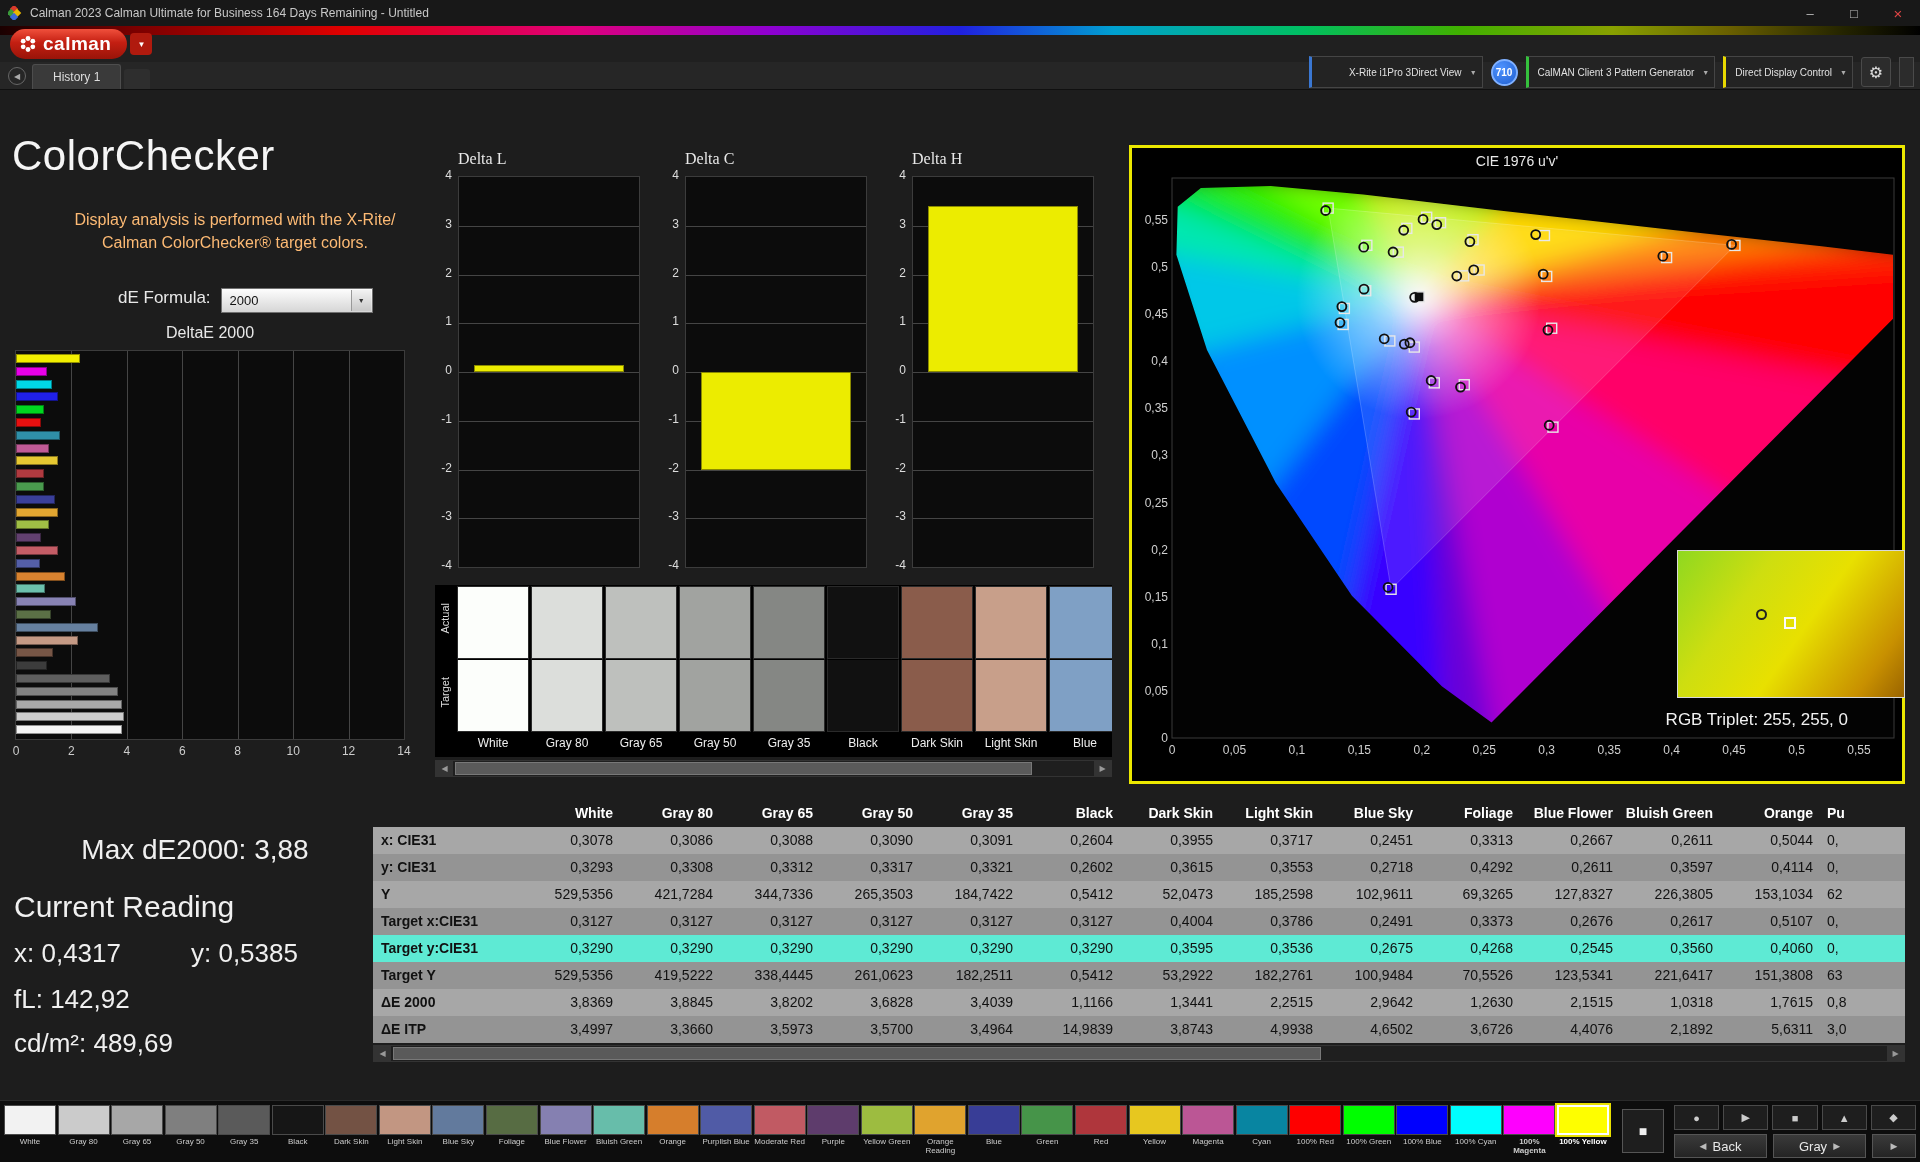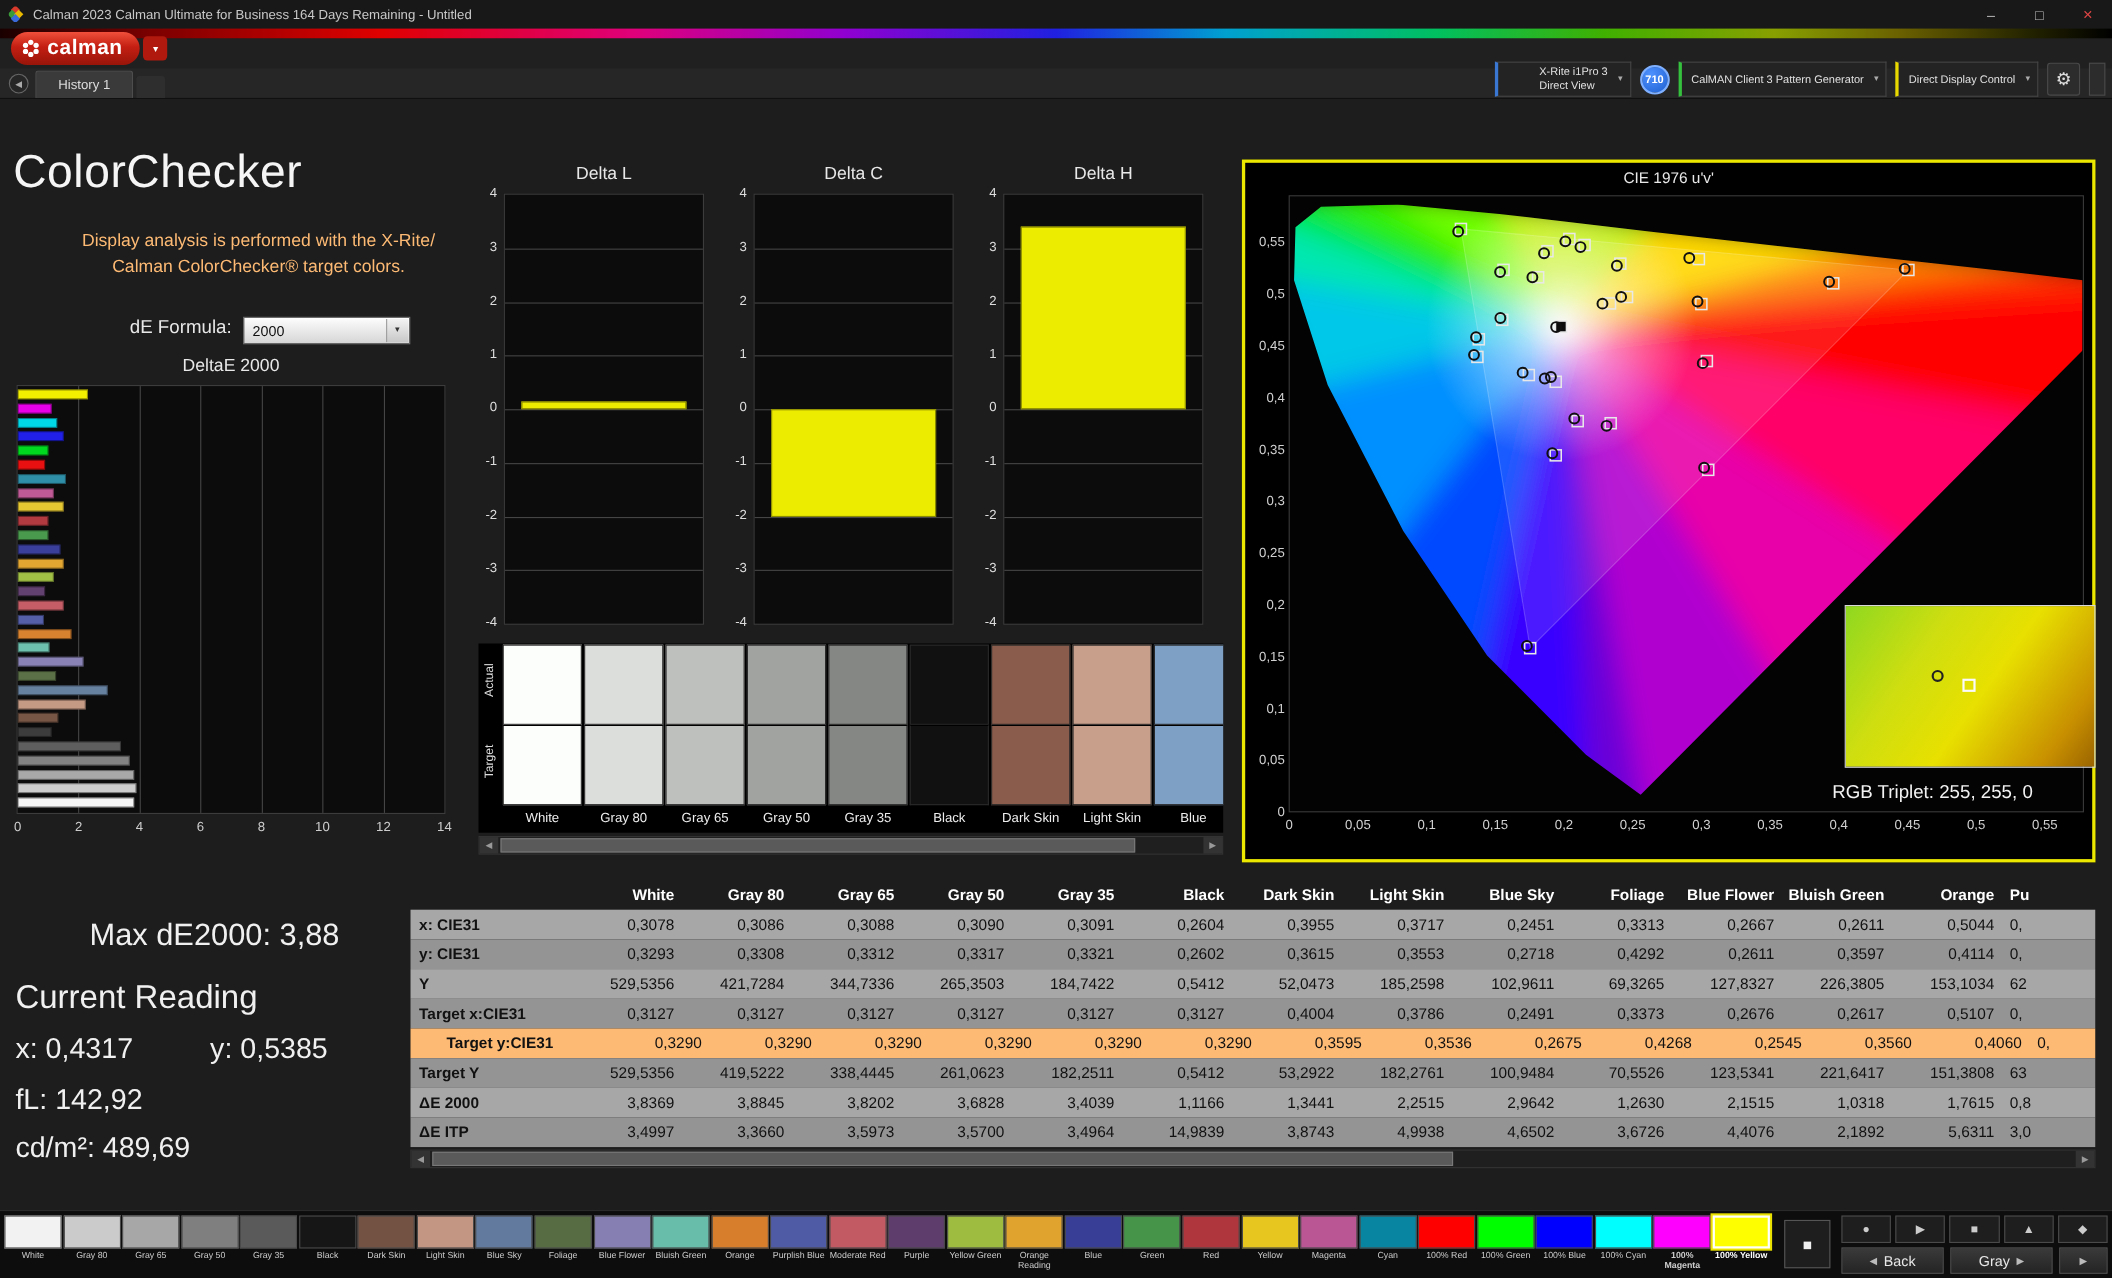--- a/index.html
+++ b/index.html
@@ -35,21 +35,21 @@
   .tab-active { height:25px; background:#3a3a3a; color:#ddd; font-size:12px; padding:0 20px;
     display:flex; align-items:center; border:1px solid #4d4d4d; border-bottom:none; border-radius:3px 3px 0 0; }
   .tab-stub { width:26px; height:20px; background:#2e2e2e; border-radius:3px 3px 0 0; margin-left:3px; }
   
   .devices { position:absolute; top:56px; right:6px; height:32px; display:flex; gap:8px; align-items:center; z-index:5; }
   .dev-btn { height:32px; background:#232323; border:1px solid #454545; display:flex; align-items:center;
     color:#e0e0e0; position:relative; padding:0 20px 0 9px; font-size:10px; }
   .accent-blue  { border-left:3px solid #3a77d2; }
   .accent-green { border-left:3px solid #35c13d; }
   .accent-yellow{ border-left:3px solid #e8d800; }
-  .dev-2line { display:flex; flex-direction:column; line-height:1.3;margin-left:28px; }
+  .dev-2line { display:flex; flex-direction:row; line-height:1.3;margin-left:28px; }
   .dev-chev { position:absolute; right:5px; font-size:7px; color:#aaa; }
   .badge { width:27px; height:27px; border-radius:50%; color:#fff; font-size:10px; font-weight:bold;
     background:radial-gradient(circle at 35% 30%, #4f93ff, #1f5fd0); border:2px solid #7fb0ff;
     display:flex; align-items:center; justify-content:center; }
   .gear-btn { width:30px; height:30px; background:#2c2c2c; border:1px solid #4a4a4a; border-radius:3px;
     color:#ddd; font-size:16px; display:flex; align-items:center; justify-content:center; }
   .edge-btn { width:15px; height:30px; background:#2c2c2c; border:1px solid #4a4a4a; }
   
   .main { position:absolute; top:90px; left:0; right:0; height:1010px; background:#1d1d1d; }
   .cc-title { position:absolute; left:12px; top:42px; font-size:42px; color:#f5f5f5; letter-spacing:0.5px; }
@@ -67,21 +67,21 @@
     border:1px solid #3c3c3c; overflow:hidden; }
   .vgrid { position:absolute; top:0; bottom:0; width:1px; background:#454545; }
   .de-bar { position:absolute; left:0; height:9px; border:1px solid rgba(0,0,0,0.4); }
   .deltae-axis { position:absolute; left:15px; top:654px; width:390px; height:16px; font-size:12px; color:#ccc; }
   .deltae-axis span { position:absolute; transform:translateX(-50%); }
   
   .stat-center { position:absolute; left:10px; width:370px; text-align:center; font-size:28px; color:#f0f0f0; }
   .stat-left   { position:absolute; left:14px; font-size:26px; color:#f0f0f0; }
   
   .delta-chart { position:absolute; top:60px; width:212px; }
-  .delta-title { margin-left:28px; width:182px; text-align:center; font-size:16px; height:26px; }
+  .delta-title { margin-left:28px; width:182px; text-align:left; font-size:16px; height:26px;font-family:Liberation Serif, serif; }
   .delta-body { display:flex; }
   .delta-ylabels { width:28px; position:relative; height:392px; font-size:12px; color:#ddd; }
   .delta-ylabels span { position:absolute; right:6px; }
   .delta-plot { width:182px; height:392px; background:#0c0c0c; border:1px solid #3c3c3c; position:relative; }
   .hgrid { position:absolute; left:0; right:0; height:1px; background:#454545; }
   .delta-bar { position:absolute; left:15px; right:15px; background:#ecec00; border:1px solid #8a8a00; }
   
   .swatch-strip { position:absolute; left:435px; top:495px; width:677px; height:172px; background:#000; display:flex; overflow:hidden; }
   .strip-labels { width:22px; position:relative; }
   .strip-labels span { position:absolute; left:4px; writing-mode:vertical-rl; transform:rotate(180deg);
@@ -639,21 +639,21 @@
           <div class="t-cell">0,3127</div>
           <div class="t-cell">0,4004</div>
           <div class="t-cell">0,3786</div>
           <div class="t-cell">0,2491</div>
           <div class="t-cell">0,3373</div>
           <div class="t-cell">0,2676</div>
           <div class="t-cell">0,2617</div>
           <div class="t-cell">0,5107</div>
           <div class="t-cell partial">0,</div>
         </div>
-        <div class="t-row t-data" style="background: #fdba74; padding-left: 25px;">
+        <div class="t-row t-data" style="background: #5eead4;">
           <div class="t-label">Target y:CIE31</div>
           <div class="t-cell">0,3290</div>
           <div class="t-cell">0,3290</div>
           <div class="t-cell">0,3290</div>
           <div class="t-cell">0,3290</div>
           <div class="t-cell">0,3290</div>
           <div class="t-cell">0,3290</div>
           <div class="t-cell">0,3595</div>
           <div class="t-cell">0,3536</div>
           <div class="t-cell">0,2675</div>

